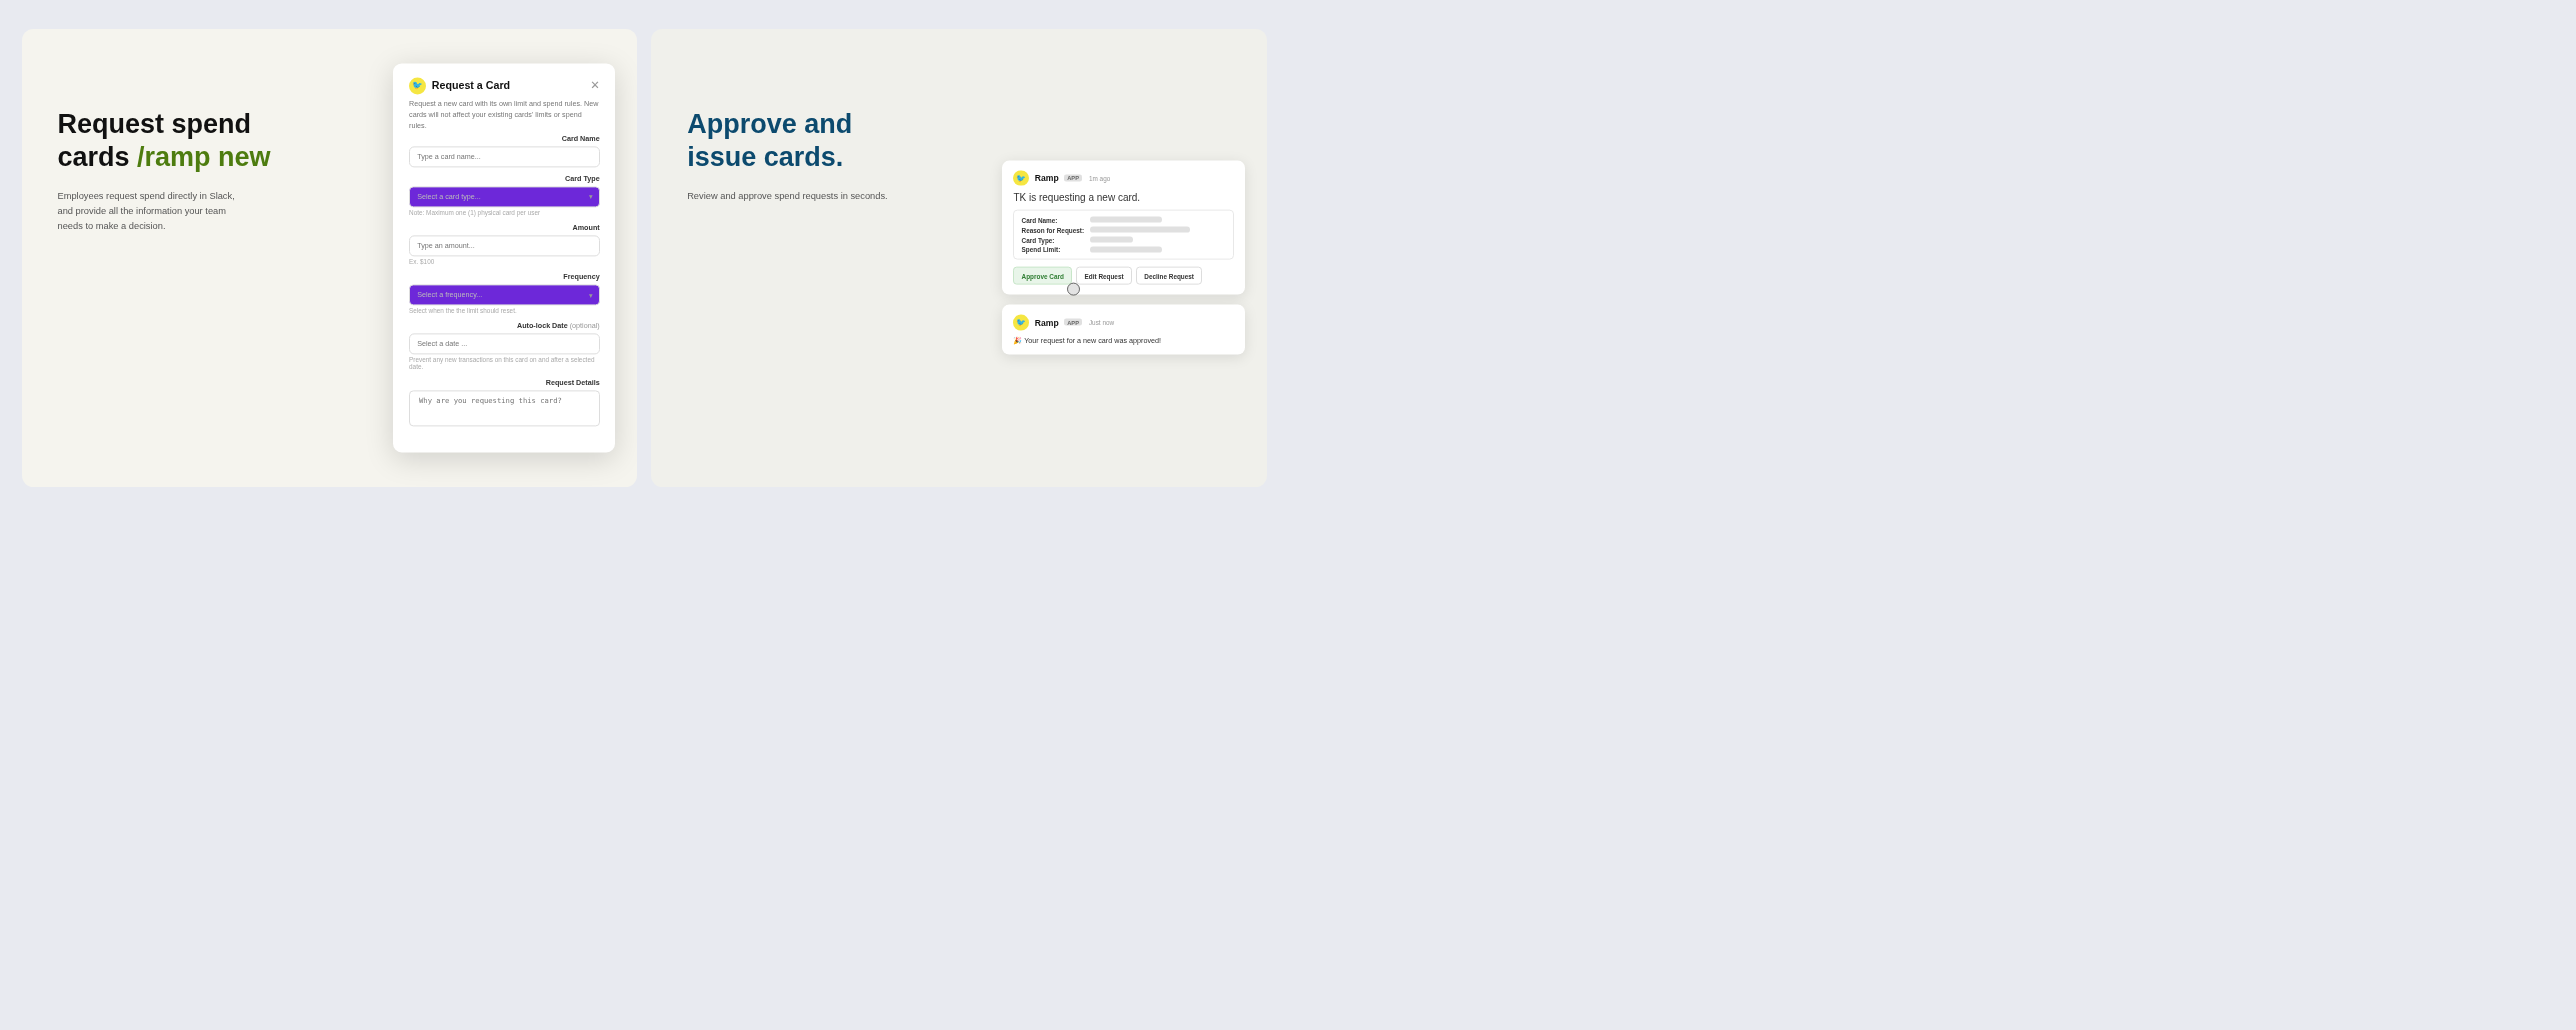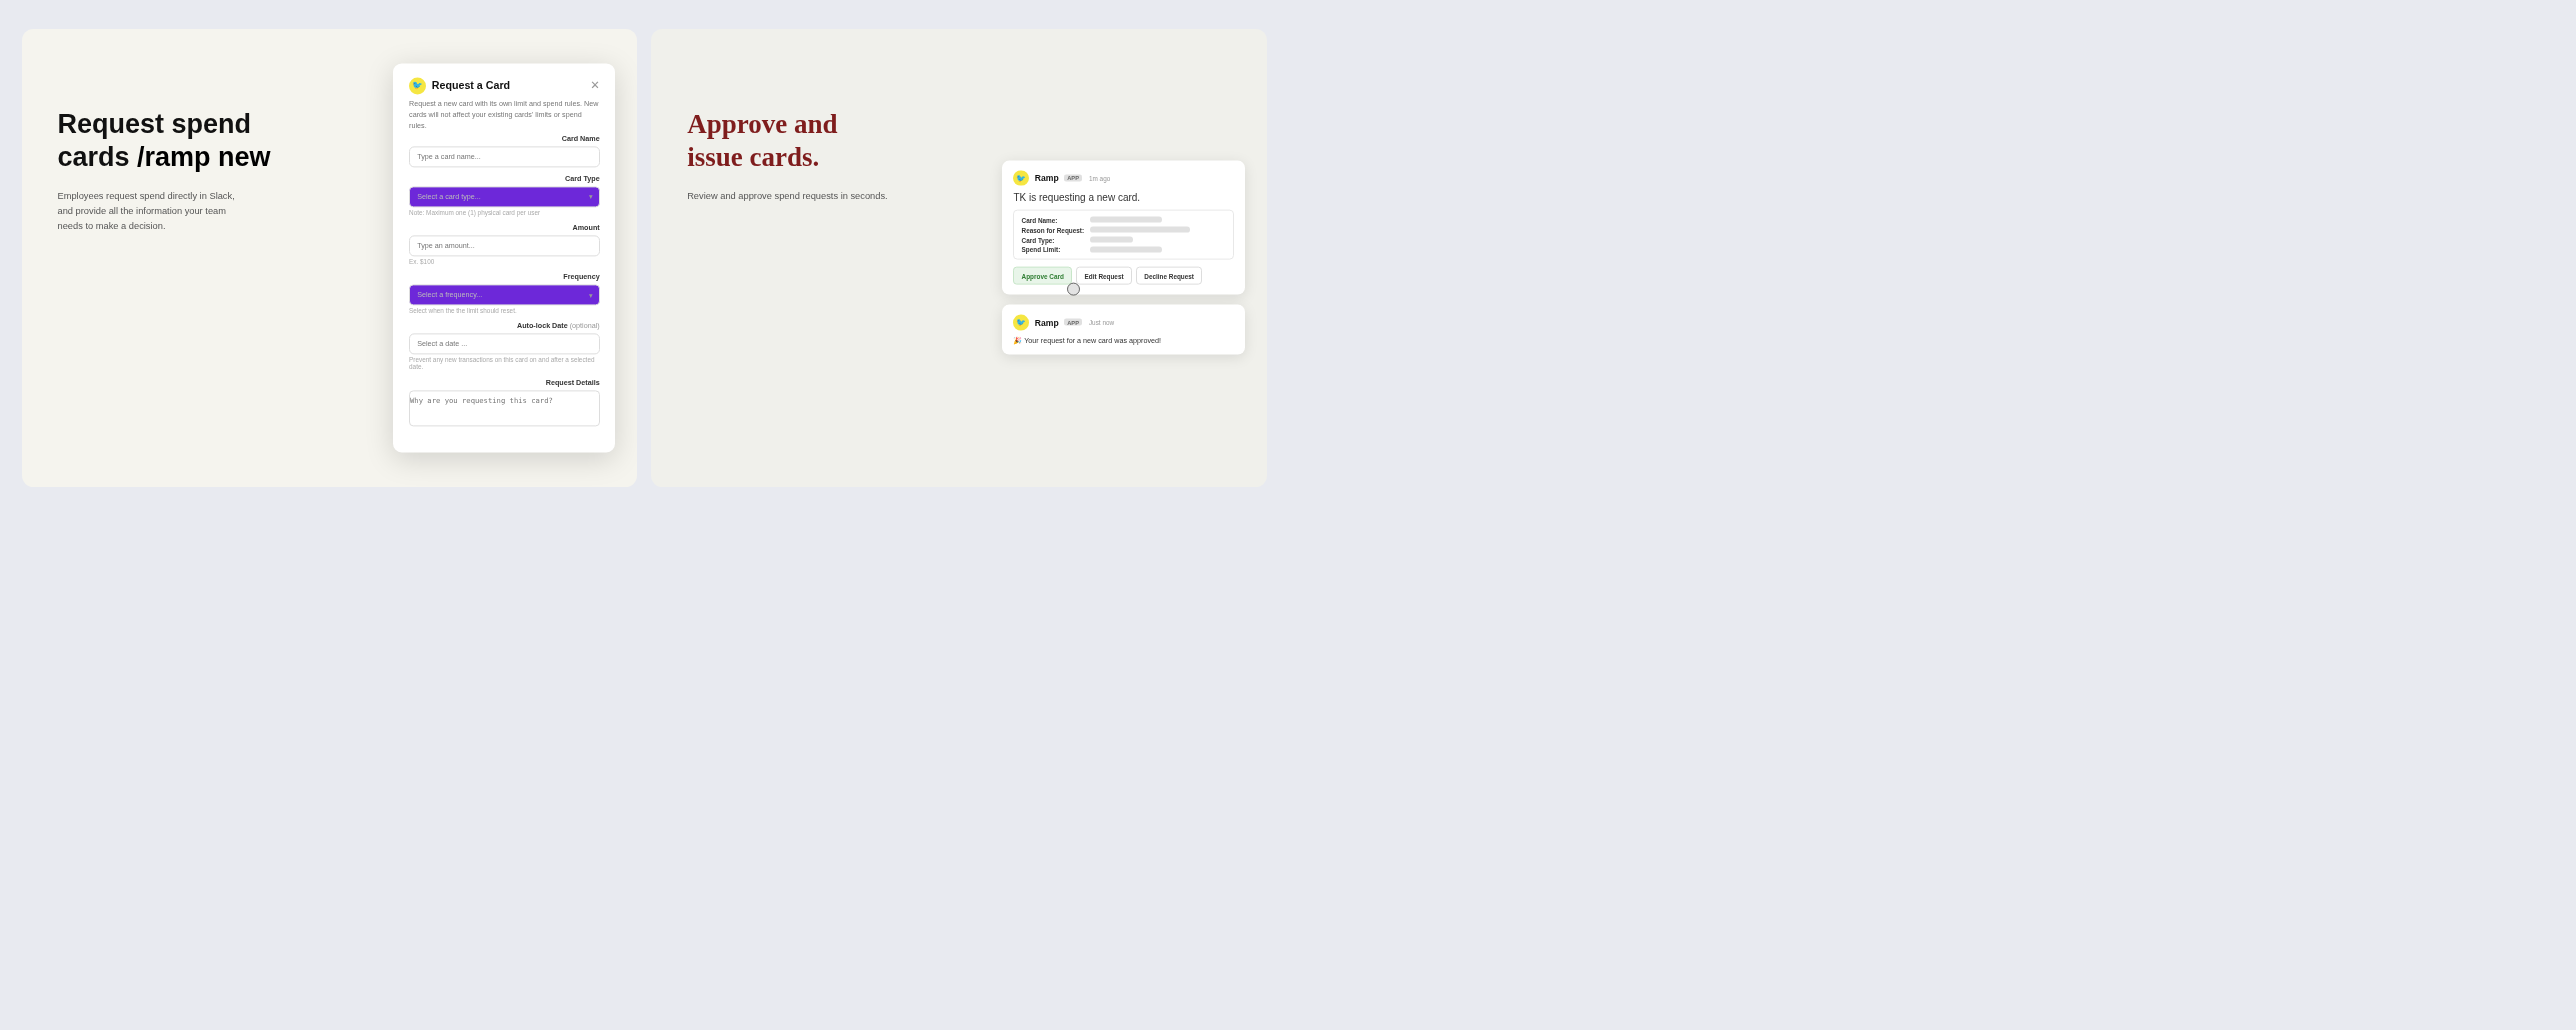--- a/index.html
+++ b/index.html
@@ -39,21 +39,21 @@
       padding-top: 36px;
     }
     .left-heading {
       font-size: 27px;
       font-weight: 700;
       color: #111;
       line-height: 1.25;
       margin-bottom: 14.3px;
     }
     .left-heading .highlight {
-      color: #000000;
+      color: #4d7c0f;
       font-style: normal;
     }
     .left-subtext {
       font-size: 9.3px;
       color: #555;
       line-height: 1.6;
       max-width: 186px;
     }
     
     .modal-wrapper {
@@ -161,21 +161,21 @@
     }
     .form-note {
       font-size: 6.4px;
       color: #aaa;
       margin-top: 2.1px;
     }
     .form-textarea {
       width: 100%;
       border: 0.7px solid #ddd;
       border-radius: 4.3px;
-      padding: 5px 0;
+      padding: 5px 9px;
       font-size: 7.2px;
       color: #bbb;
       resize: none;
       height: 36px;
       outline: none;
       background: #fff;
     }
     
     .right-panel {
       flex: 1;
@@ -191,24 +191,23 @@
     .right-content {
       display: flex;
       flex-direction: column;
       gap: 0;
       max-width: 229px;
       padding-top: 36px;
     }
     .right-heading {
       font-size: 27px;
       font-weight: 700;
-      color: #7f1d1d;
+      color: #0c4a6e;
       line-height: 1.25;
       margin-bottom: 14.3px;
-      font-family: Liberation Serif, serif;
     }
     .right-subtext {
       font-size: 9.3px;
       color: #555;
       line-height: 1.6;
     }
     
     .slack-wrapper {
       position: absolute;
       right: 21.5px;

